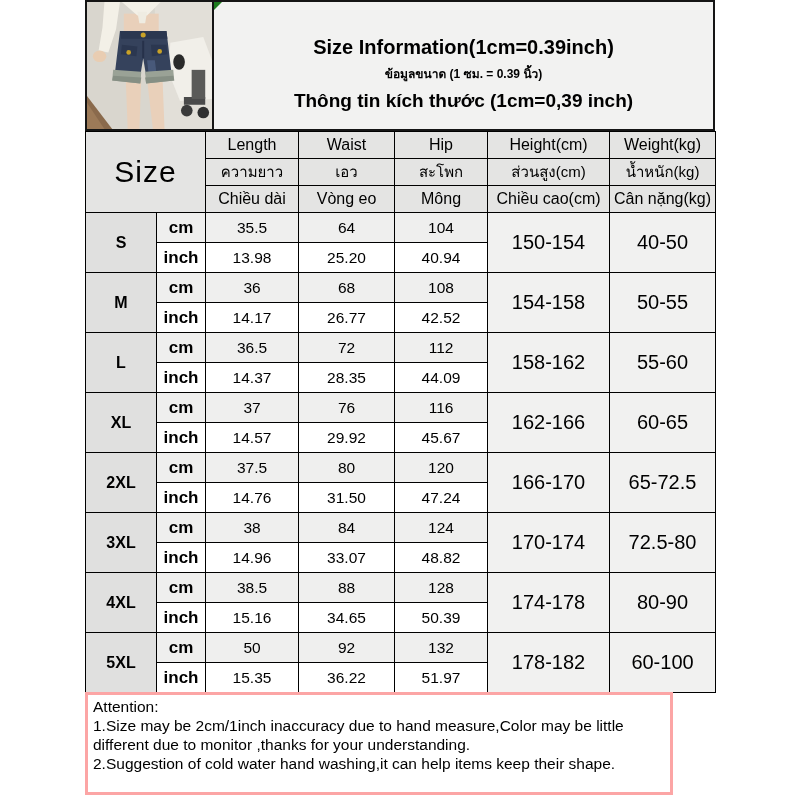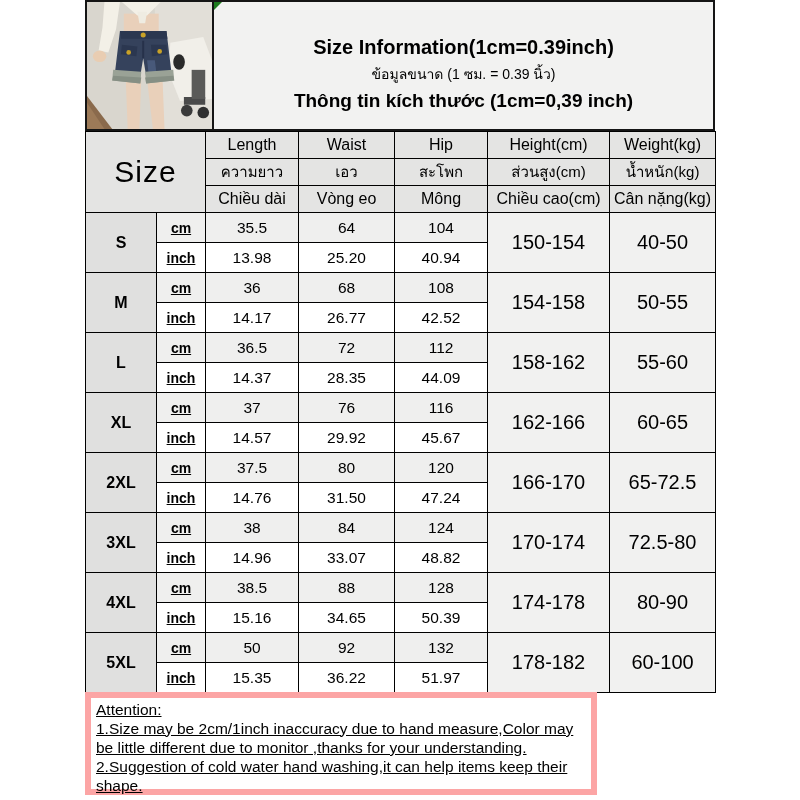--- a/index.html
+++ b/index.html
@@ -8,42 +8,42 @@
   .content{position:absolute;left:85px;top:0;width:630px;}
 
   
   .top-band{display:flex;height:131px;}
   .photo{width:129px;height:131px;border:2px solid #151515;box-sizing:border-box;flex:none;overflow:hidden;background:#dcd9d1;}
   .photo svg{display:block;width:100%;height:100%;}
   .title-box{flex:1;background:#f2f2f1;border:2px solid #151515;border-left:none;box-sizing:border-box;position:relative;
              display:flex;flex-direction:column;justify-content:center;align-items:center;gap:3px;padding-top:16px;}
   .green-corner{position:absolute;left:0;top:0;width:0;height:0;border-top:8px solid #1e7a1e;border-right:8px solid transparent;}
   .t-en{font-size:20px;font-weight:bold;line-height:24px;}
-  .t-th{font-size:14px;font-weight:normal;line-height:24px;}
+  .t-th{font-size:12px;font-weight:bold;line-height:24px;}
   .t-vi{font-size:19px;font-weight:bold;line-height:24px;}
 
   
   table.size-table{border-collapse:collapse;table-layout:fixed;width:630px;background:#fff;}
   .size-table td,.size-table th{border:1.5px solid #000;text-align:center;vertical-align:middle;padding:0;overflow:hidden;white-space:nowrap;}
   .size-table tr.hrow{height:27px;}
   .size-table tr.drow{height:30px;}
   th{background:#e4e4e3;font-weight:normal;}
   th.size-head{font-size:30px;letter-spacing:1px;background:#e4e4e3;}
   th.h-en{font-size:16px;}
   th.h-th{font-size:15px;}
   th.h-vi{font-size:16px;}
   td.szc{background:#e0e0df;font-weight:bold;font-size:16px;}
-  td.unit{font-weight:bold;font-size:14px;background:#fff;text-decoration:underline;}
+  td.unit{font-weight:bold;font-size:17px;background:#fff;}
   td.val{font-size:15.5px;background:#fff;}
   .cmband{background:#efefee !important;}
   td.merged{font-size:20px;background:#f1f1f0;}
 
   
-  .attention{width:512px;height:103px;border:6px solid #fca5a5;box-sizing:border-box;margin-top:-1.5px;background:#fff;
-             padding:2px 5px;text-decoration:underline;}
+  .attention{width:588px;height:103px;border:3px solid #fca5a5;box-sizing:border-box;margin-top:-1.5px;background:#fff;
+             padding:2px 5px;}
   .attention p{margin:0;font-size:15.5px;line-height:19px;font-weight:normal;}
 </style>
 </head>
 <body>
 
 <div class="page">
   <div class="content">
 
     <div class="top-band">
       <div class="photo">

